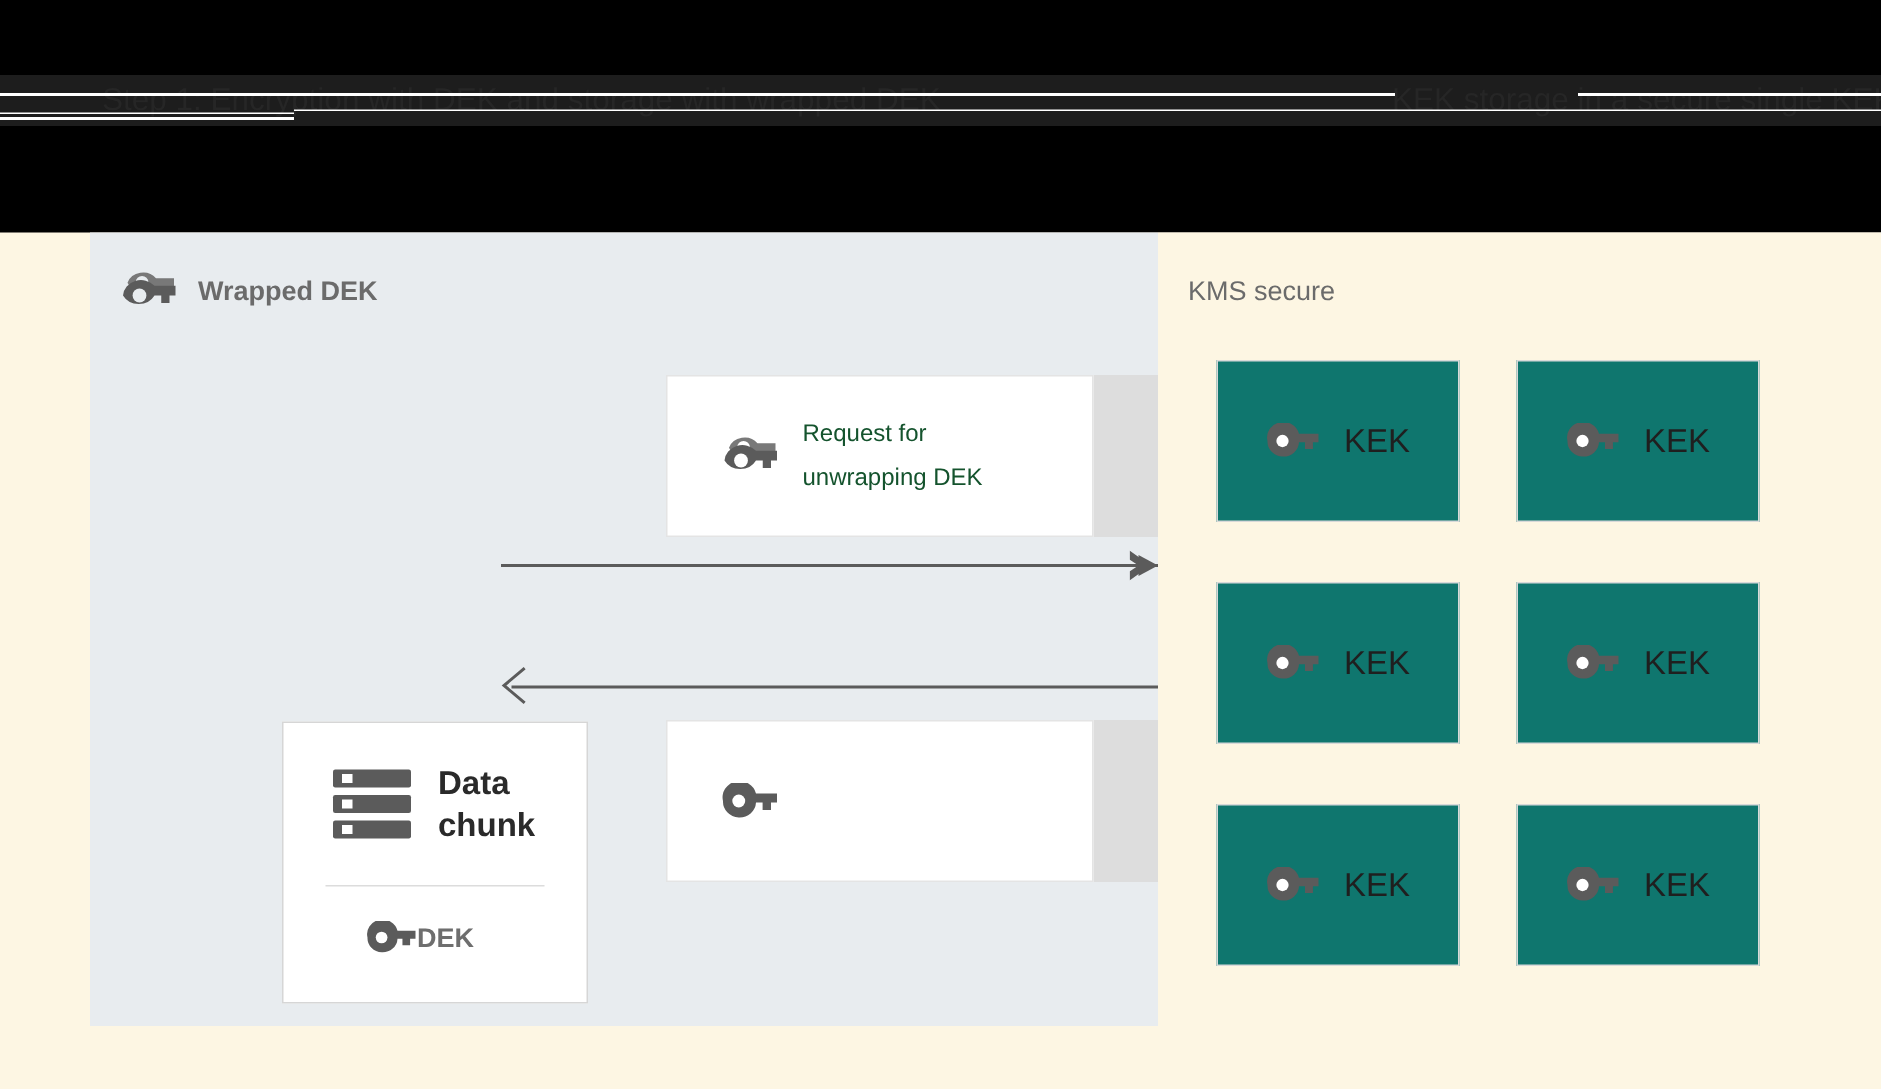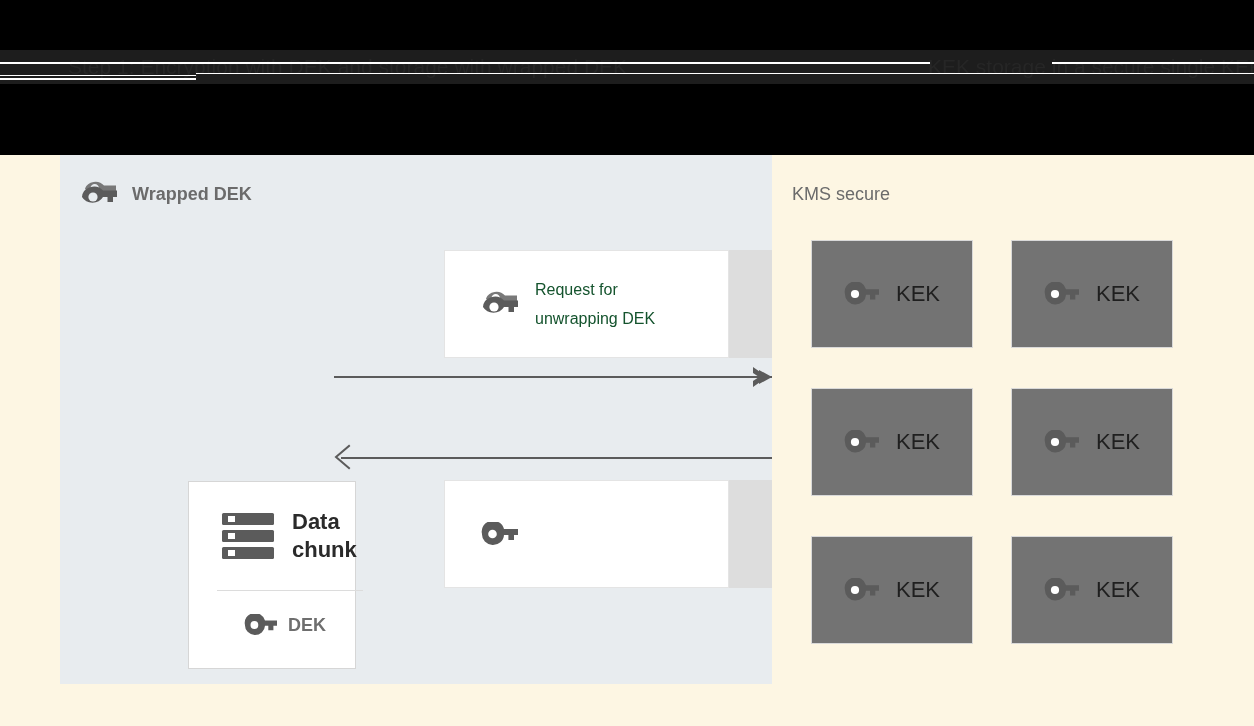--- a/index.html
+++ b/index.html
@@ -90,21 +90,21 @@
     left: 20px; top: 28px;
     color: #6b6b6b;
     font-size: 18px;
     line-height: 22px;
   }
 
   
   .data-card {
     position: absolute;
     left: 128px; top: 326px;
-    width: 168px; height: 188px;
+    width: 204px; height: 188px;
     background: #ffffff;
     border: 1px solid #d6d6d6;
     box-sizing: border-box;
   }
   .data-card-top {
     position: absolute;
     left: 31px; top: 26px;
     display: flex;
     align-items: center;
     gap: 16px;
@@ -119,21 +119,21 @@
     position: absolute;
     left: 28px; top: 108px;
     width: 146px; height: 1px;
     background: #dcdcdc;
   }
   .data-card-bottom {
     position: absolute;
     left: 55px; top: 132px;
     display: flex;
     align-items: center;
-    gap: 10px;
+    gap: 0;
   }
   .dek-label {
     color: #6e6e6e;
     font-size: 18px;
     line-height: 22px;
   }
 
   
   .msg-slab {
     position: absolute;
@@ -181,21 +181,21 @@
   .arrowhead-left {
     position: absolute;
     left: 333px; top: 444px;
     width: 18px; height: 26px;
   }
 
   
   .kek-card {
     position: absolute;
     width: 162px; height: 108px;
-    background: #737373;
+    background: #0f766e;
     border: 1px solid #d9d9d9;
     box-sizing: border-box;
     display: flex;
     align-items: center;
     justify-content: center;
     gap: 16px;
   }
   .kek-label {
     color: #1f1f1f;
     font-size: 22px;

